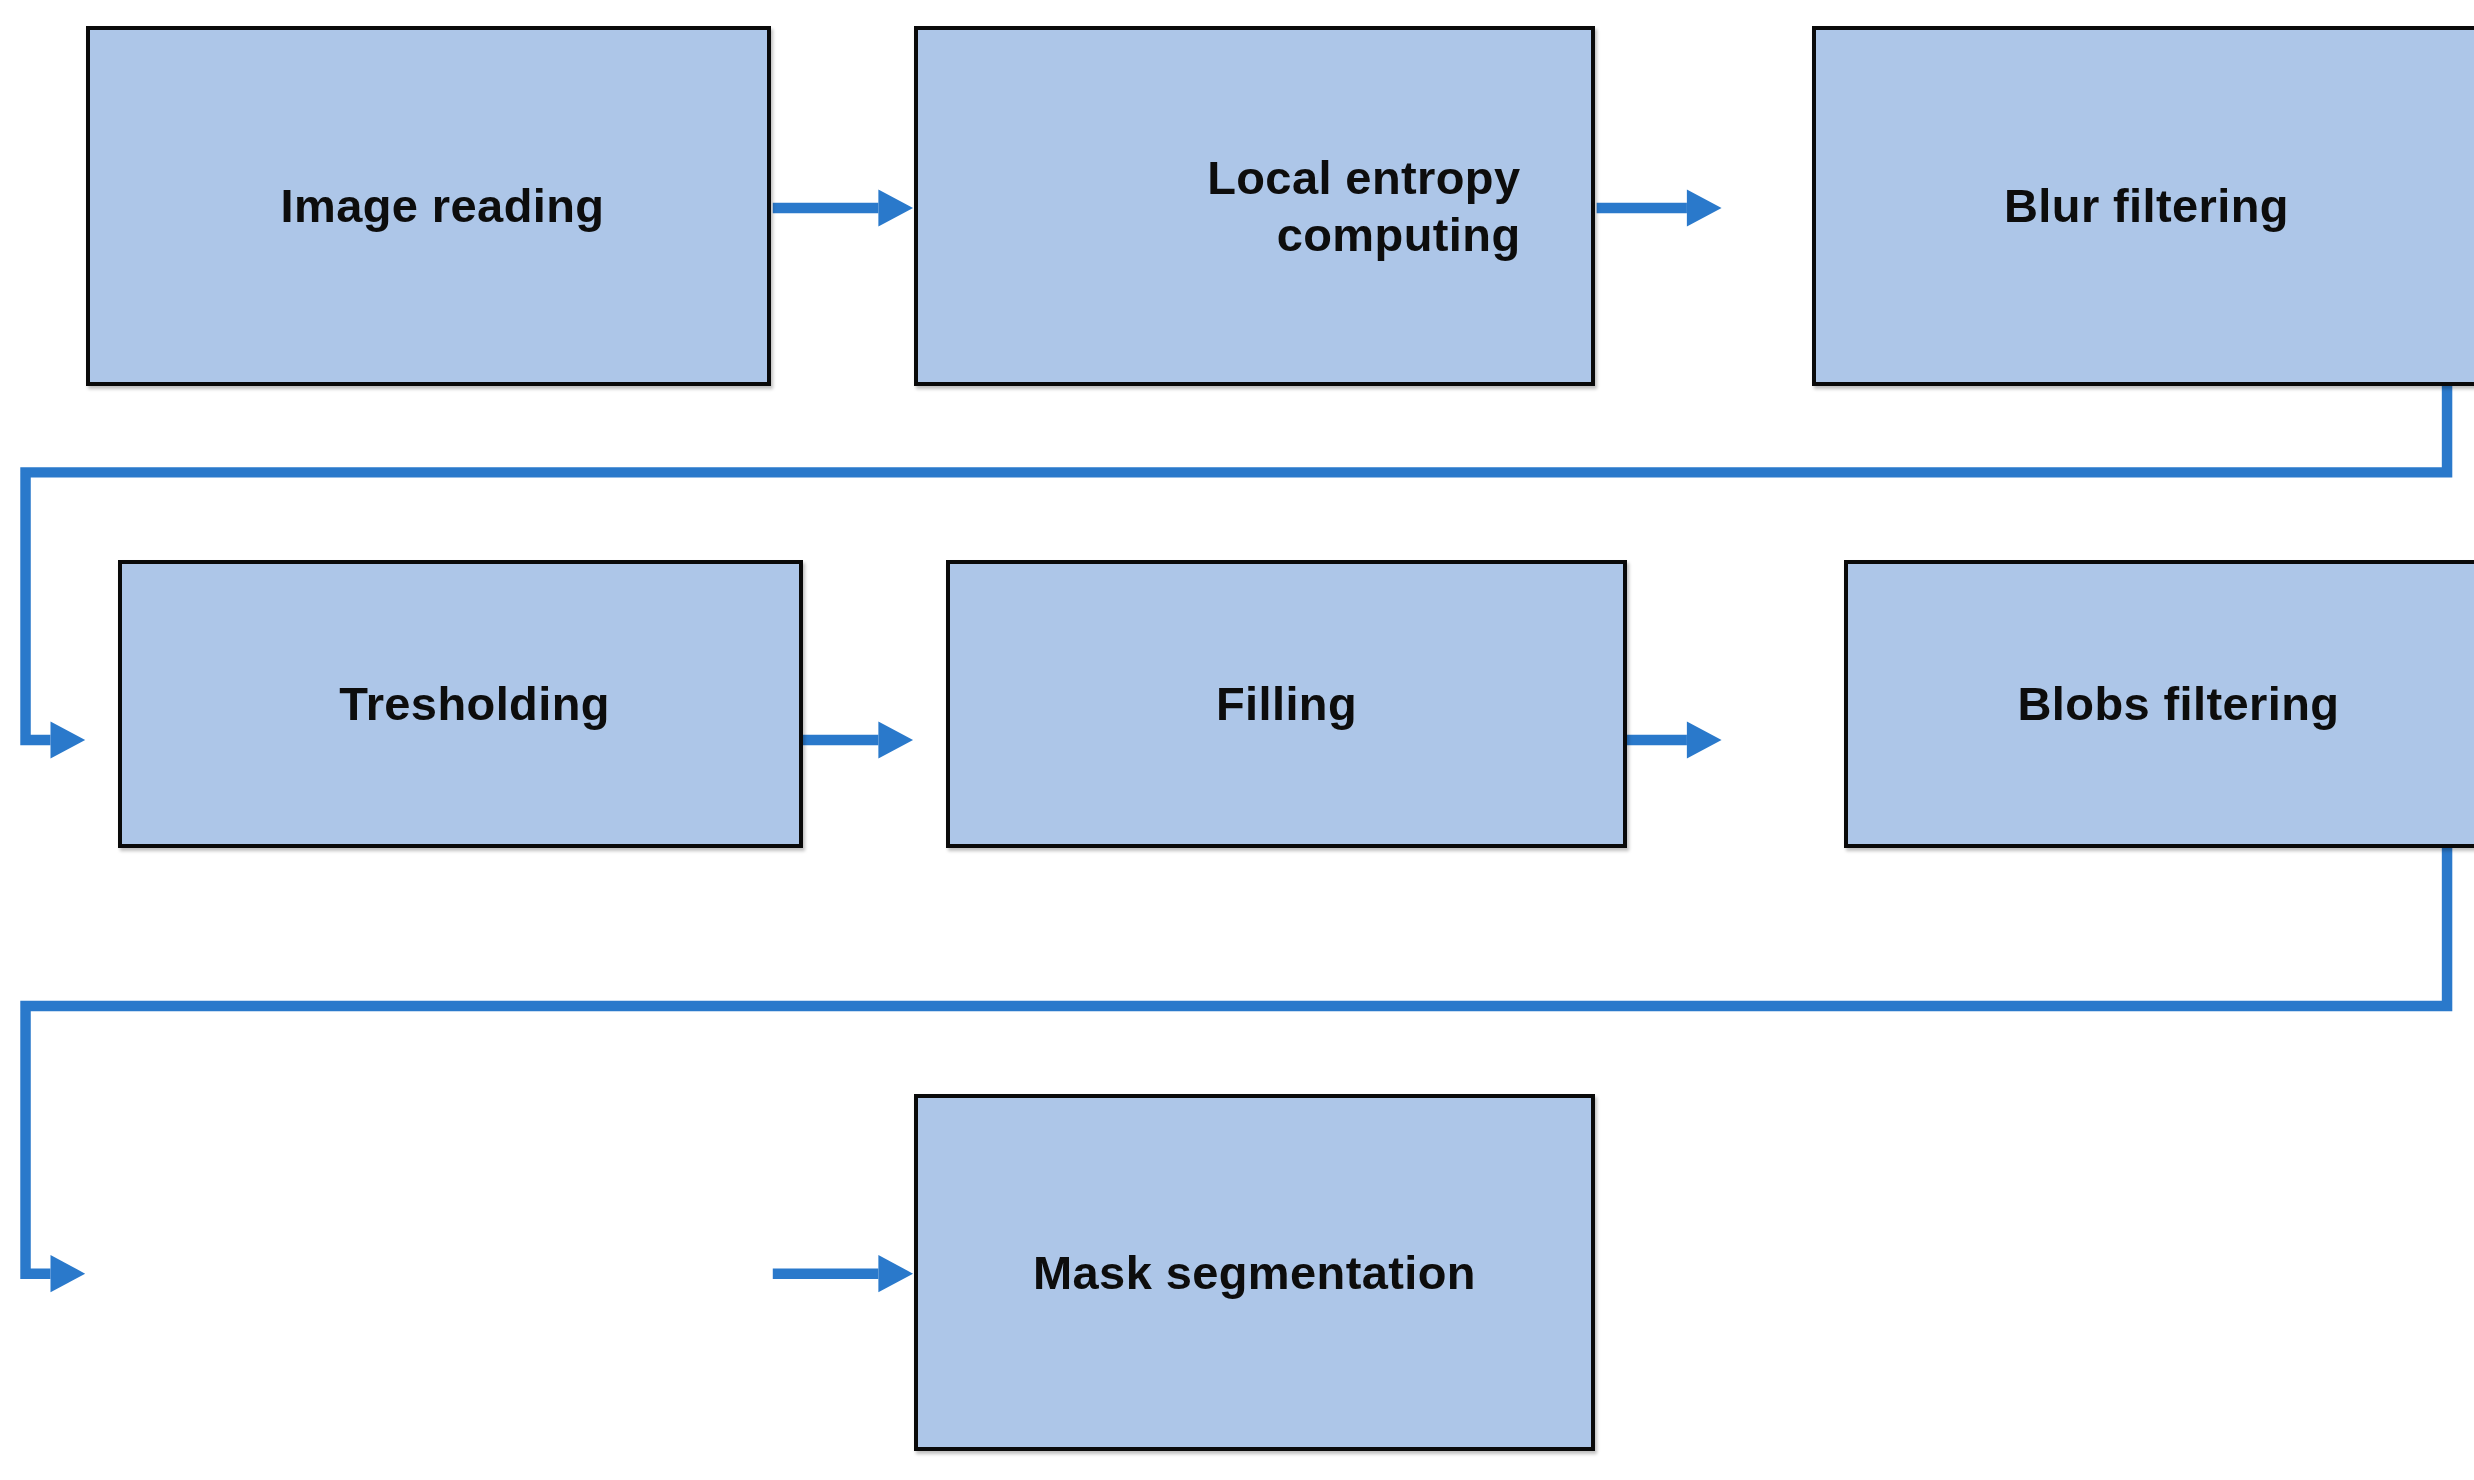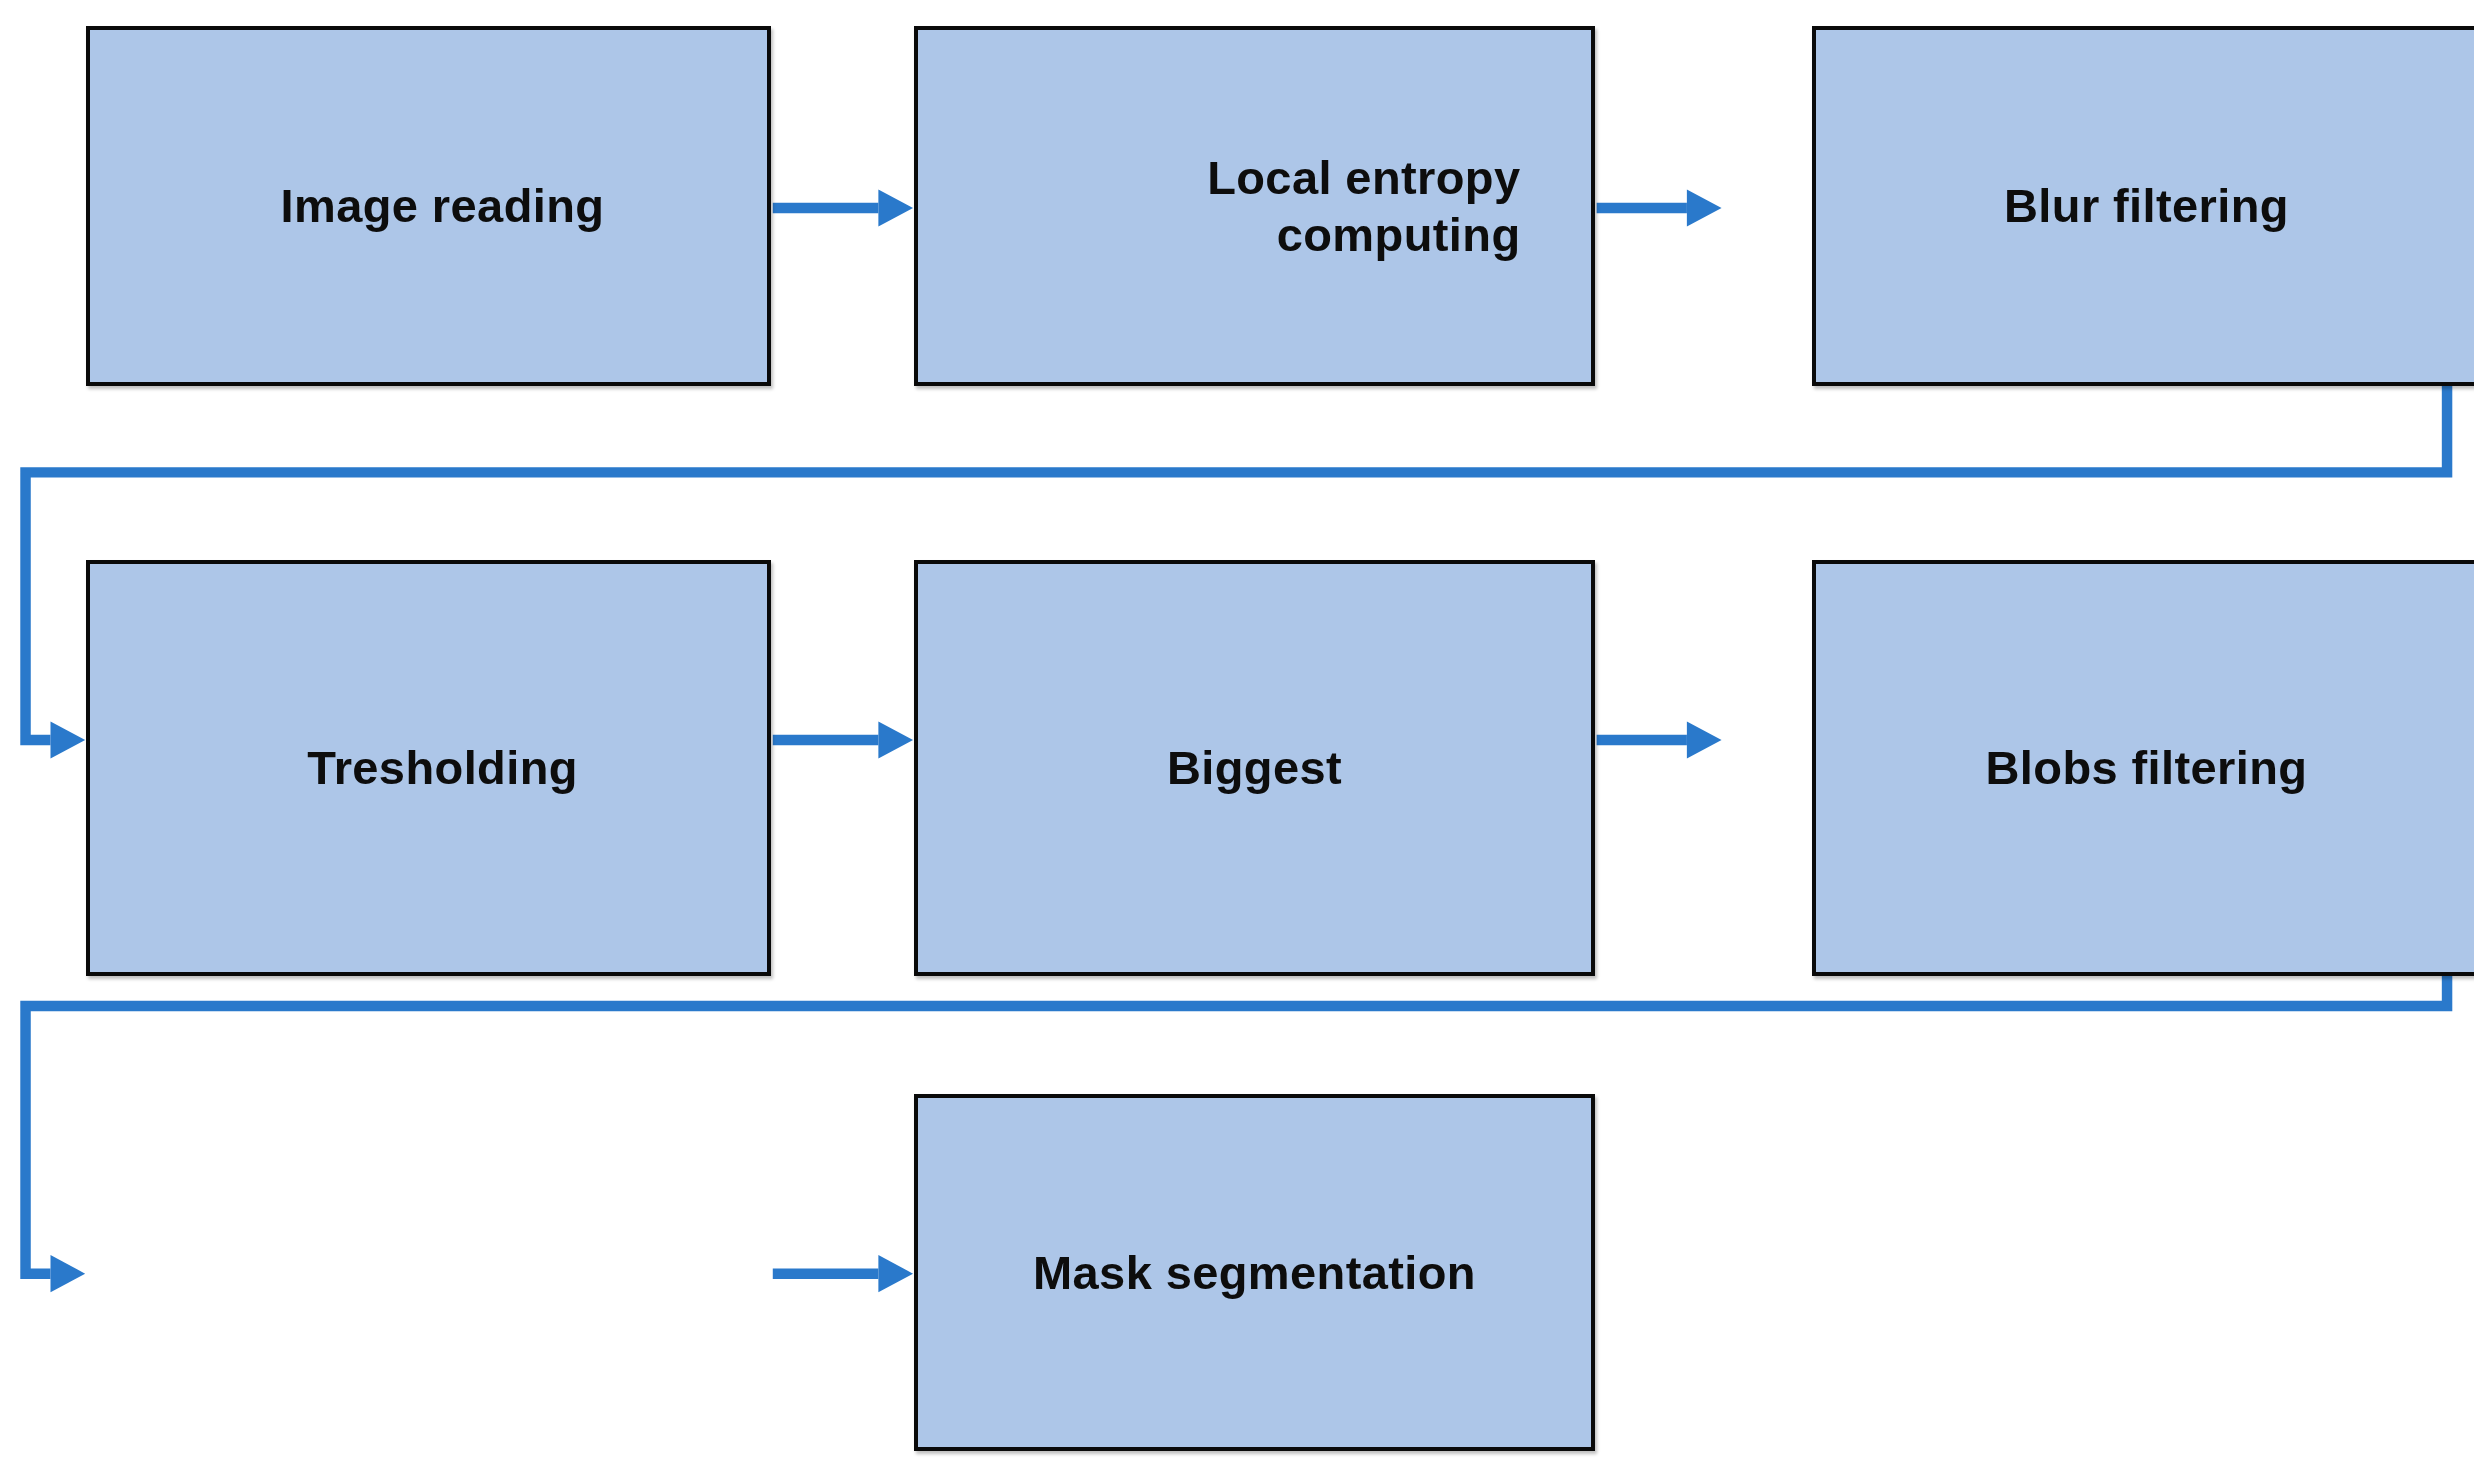--- a/index.html
+++ b/index.html
@@ -54,21 +54,21 @@
     line-height:1.22;
     color:var(--label,#0d0d0d);
     letter-spacing:0.4px;
   }
   
   .c1{left:86px;  width:685px;padding-left:28px;}
   .c2{left:914px; width:681px;text-align:right;}
   .c3{left:1812px; width:669px;}
   
   .r1{top:26px;   height:360px;}
-  .r2{top:560px;  height:416px;}
+  .r2{top:560px;  height:288px;margin-left:32px;}
   .r3{top:1094px; height:357px;}
 </style>
 </head>
 <body>
 
 <div class="stage">
 
   <svg class="wires" viewBox="0 0 3069 1836" xmlns="http://www.w3.org/2000/svg">
 
     <g>
@@ -112,21 +112,21 @@
     <span class="lbl">Local entropy computing</span>
   </div>
   <div class="node r1 c3">
     <span class="lbl">Blur filtering</span>
   </div>
 
   <div class="node r2 c1">
     <span class="lbl">Tresholding</span>
   </div>
   <div class="node r2 c2">
-    <span class="lbl">Biggest</span>
+    <span class="lbl">Filling</span>
   </div>
   <div class="node r2 c3">
     <span class="lbl">Blobs filtering</span>
   </div>
 
   <div class="node r3 c2">
     <span class="lbl">Mask segmentation</span>
   </div>
 
 </div>

